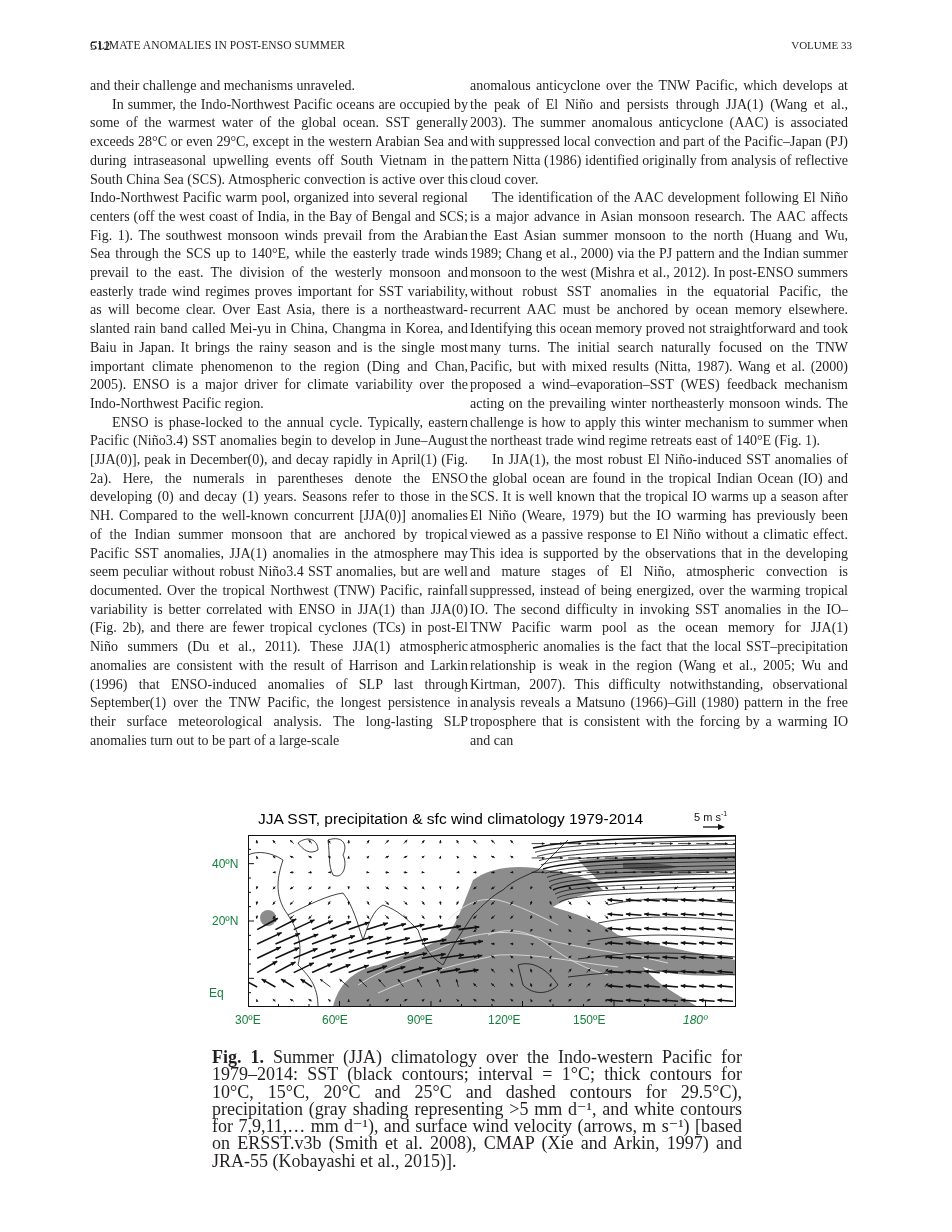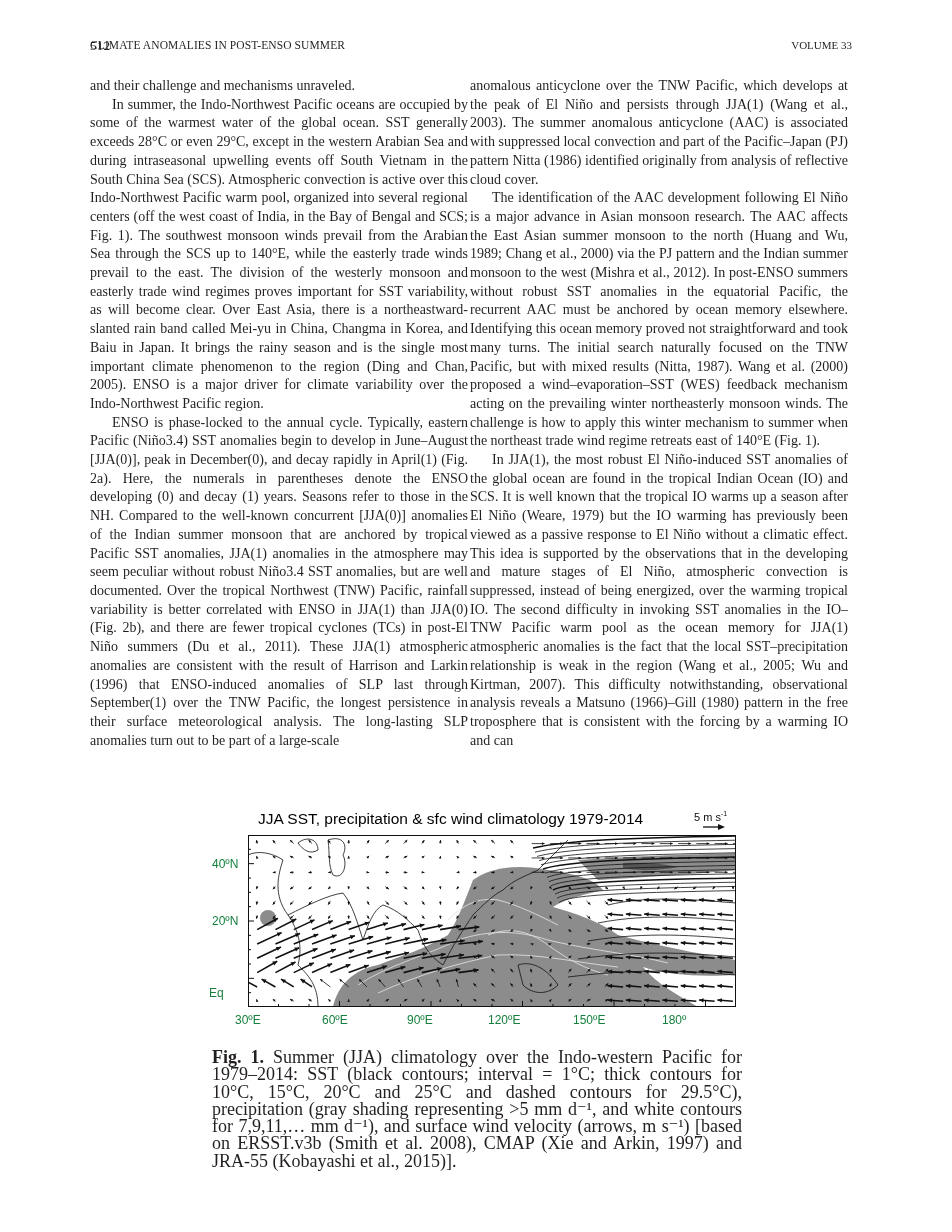--- a/index.html
+++ b/index.html
@@ -1430,16 +1430,16 @@
   </svg>
 
   <span class="ylab" style="left:12px; top:57px;">40ºN</span>
   <span class="ylab" style="left:12px; top:114px;">20ºN</span>
   <span class="ylab" style="left:9px; top:170px;margin-top:16px;">Eq</span>
   <span class="xlab" style="left:35px; top:213px;">30ºE</span>
   <span class="xlab" style="left:122px; top:213px;">60ºE</span>
   <span class="xlab" style="left:207px; top:213px;">90ºE</span>
   <span class="xlab" style="left:288px; top:213px;">120ºE</span>
   <span class="xlab" style="left:373px; top:213px;">150ºE</span>
-  <span class="xlab" style="left:462px; top:213px;">180º</span>
+  <span class="xlab" style="left:483px; top:213px;font-style:italic;">180º</span>
 </div>
 
 <div class="caption"><b>Fig. 1.</b><span> Summer (JJA) climatology over the Indo-western Pacific for 1979–2014:  SST (black contours; interval = 1°C; thick contours for 10°C, 15°C, 20°C and 25°C and dashed contours for 29.5°C), precipitation (gray shading representing &gt;5 mm d⁻¹, and white contours for 7,9,11,… mm d⁻¹), and surface wind velocity (arrows, m s⁻¹) [based on ERSST.v3b (Smith et al. 2008), CMAP (Xie and Arkin, 1997) and JRA-55 (Kobayashi et al., 2015)].</span></div>
 
 </body></html>

